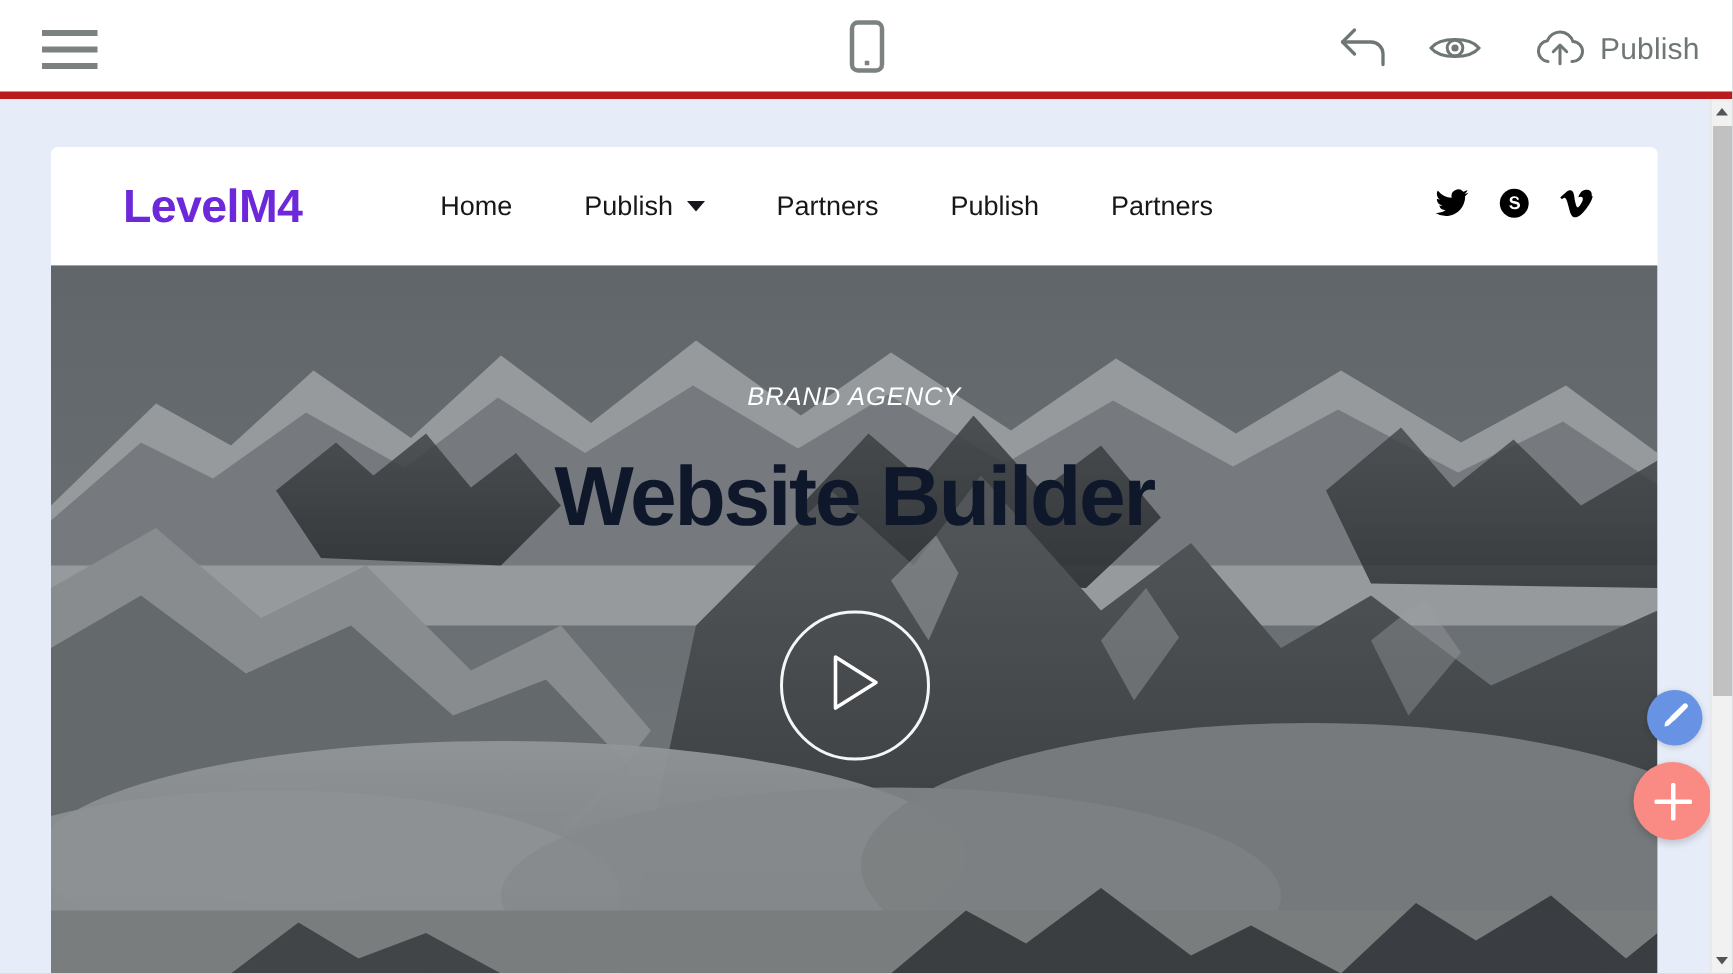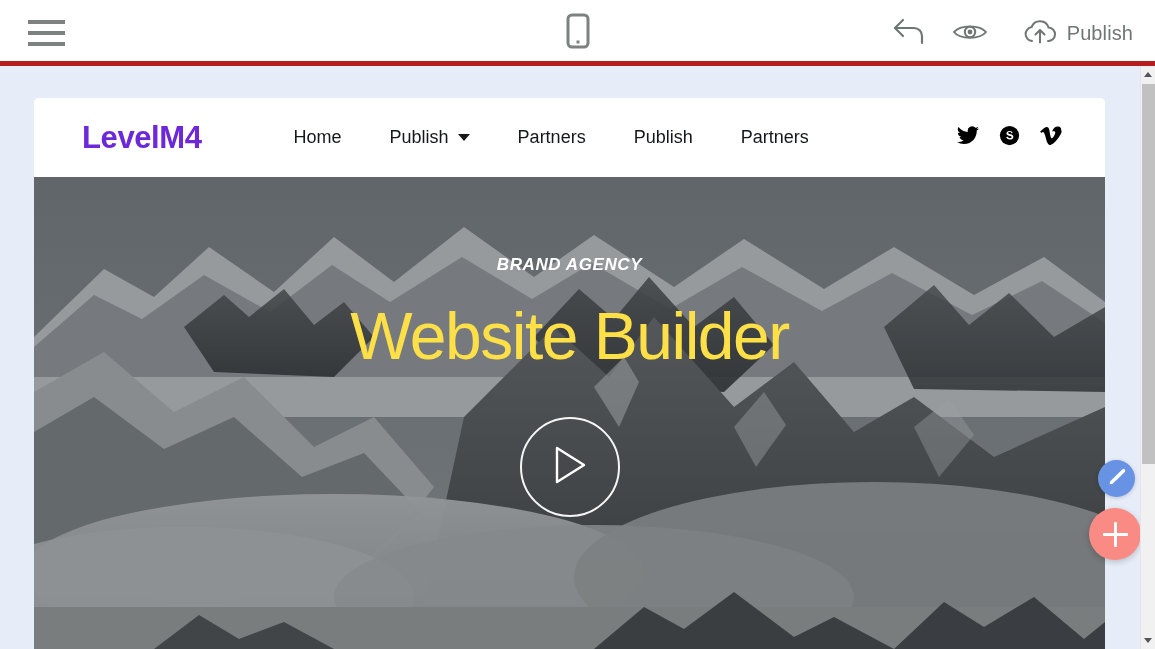--- a/index.html
+++ b/index.html
@@ -204,33 +204,33 @@
     position: absolute;
     inset: 0;
     display: flex;
     flex-direction: column;
     align-items: center;
     padding-top: 78px;
   }
 
   .hero-kicker {
     font-size: 17px;
-    font-weight: bold;
+    font-weight: normal;
     font-style: italic;
     color: #ffffff;
     letter-spacing: 0.6px;
     text-transform: uppercase;
   }
 
   .hero-title {
     margin-top: 28px;
-    font-size: 66px;
+    font-size: 56px;
     line-height: 1.0;
-    font-weight: 400;
-    color: #fde047;
+    font-weight: 700;
+    color: #0f172a;
     letter-spacing: -1.5px;
     white-space: nowrap;
   }
 
   .play-btn {
     margin-top: 48px;
     width: 100px;
     height: 100px;
     border-radius: 50%;
     border: 2px solid rgba(255,255,255,0.95);

